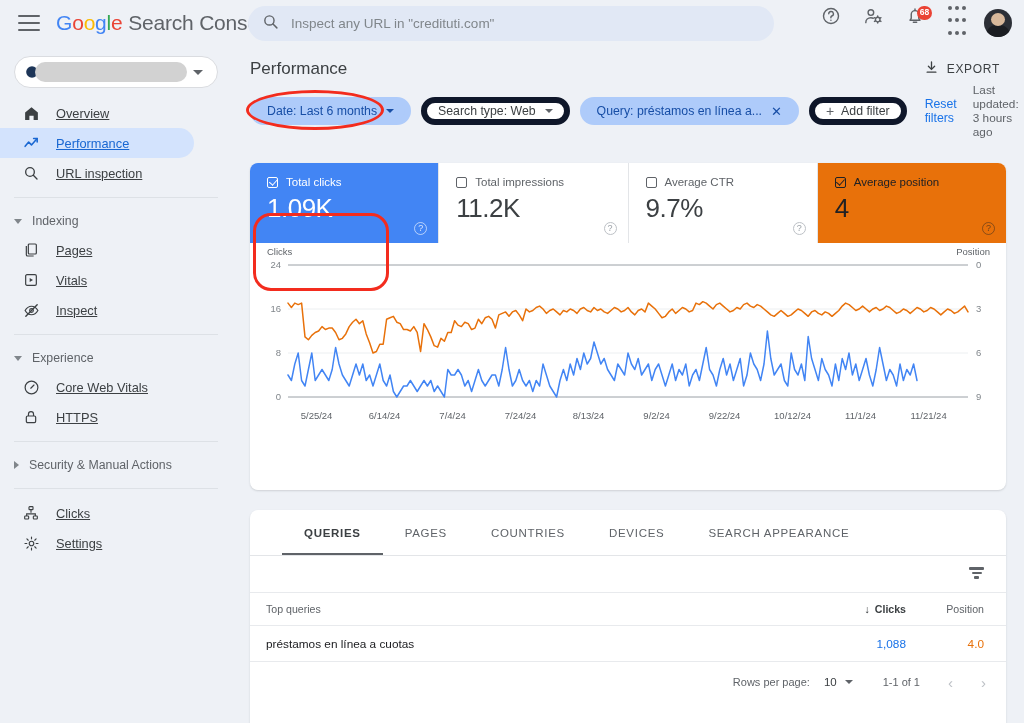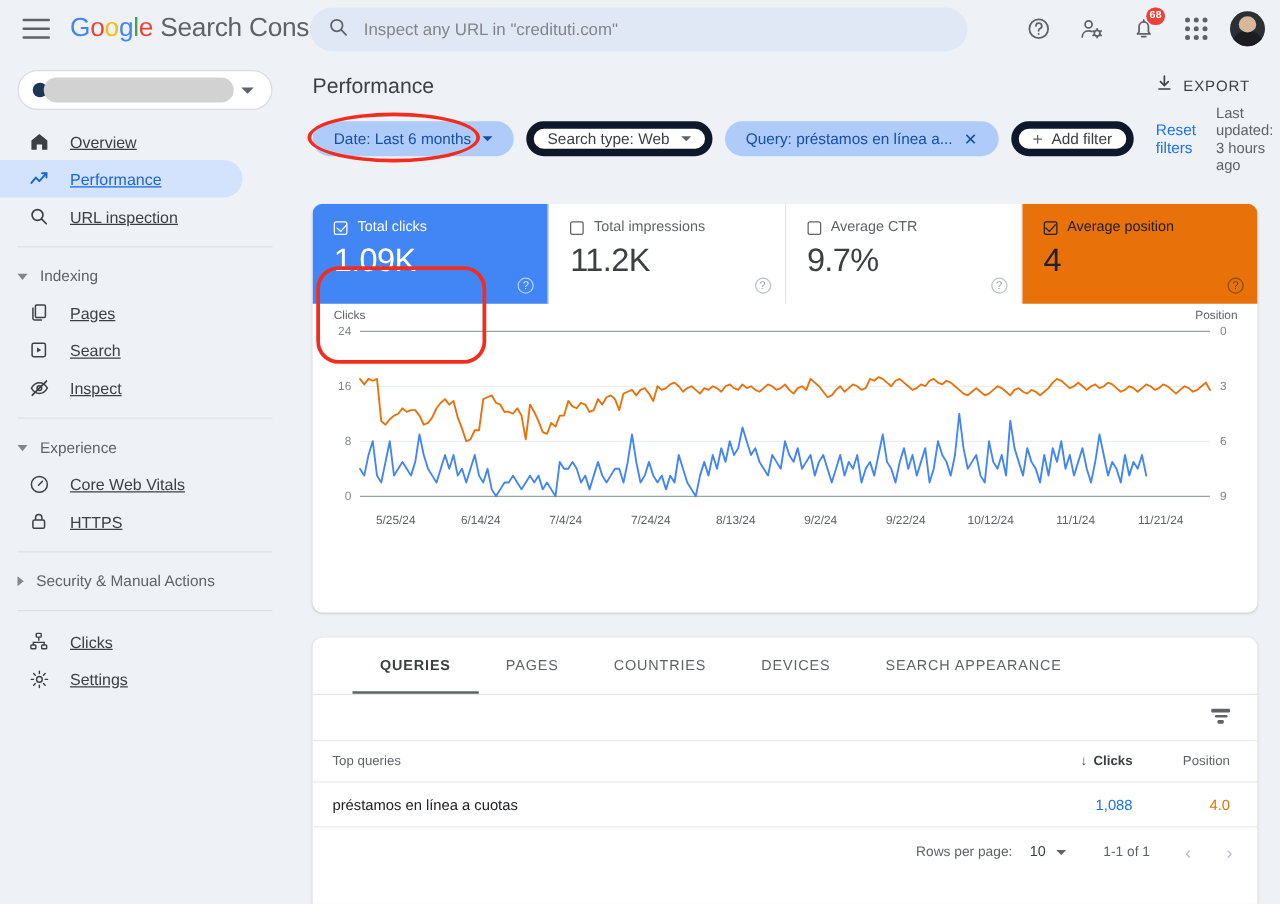--- a/index.html
+++ b/index.html
@@ -37,22 +37,22 @@
   }
   .searchbar .mag { margin-left: 14px; margin-right: 12px; flex: 0 0 auto; }
   .search-input {
     border: none; outline: none; background: transparent;
     font-family: "Liberation Sans", sans-serif; font-size: 13.5px; color: #3c4043;
     width: 440px; height: 20px; padding: 0;
   }
   .search-input::placeholder { color: #80868b; }
 
   .topicons { position: absolute; right: 12px; top: 0; height: 46px; display: flex; align-items: center; }
-  .topicon { width: 34px; height: 34px; display: flex; align-items: center; justify-content: center;
-             margin-left: 8px; position: relative; cursor: pointer; border-radius: 50%; font-family: Liberation Mono, monospace; }
+  .topicon { width: 34px; height: 34px; display: flex; justify-content: center;
+             margin-left: 8px; position: relative; cursor: pointer; border-radius: 50%; }
   .badge {
     position: absolute; top: 0px; right: 0px; background: #ea4335; color: #fff;
     font-size: 8.5px; line-height: 12px; min-width: 15px; height: 14px; border-radius: 7px;
     text-align: center; font-weight: bold; padding: 0 2px;
   }
   .grid-dots { display: grid; grid-template-columns: repeat(3,4px); grid-gap: 3px; }
   .grid-dots i { width: 4px; height: 4px; background: #5f6368; border-radius: 50%; display: block; }
   .avatar {
     width: 28px; height: 28px; border-radius: 50%; overflow: hidden;
     background: #2c2f36; position: relative; margin-left: 10px; cursor: pointer;
@@ -308,21 +308,21 @@
         </span>
         <span>Pages</span>
       </div>
       <div class="nav-item">
         <span class="ic">
           <svg width="16" height="16" viewBox="0 0 24 24" fill="none" stroke="#3c4043" stroke-width="1.8">
             <rect x="4" y="4" width="16" height="16" rx="2"></rect>
               <polygon points="10,9 15,12 10,15" fill="#3c4043" stroke="none"></polygon>
           </svg>
         </span>
-        <span>Search</span>
+        <span>Vitals</span>
       </div>
       <div class="nav-item">
         <span class="ic">
           <svg width="17" height="17" viewBox="0 0 24 24" fill="none" stroke="#3c4043" stroke-width="1.7">
             <path d="M3 12s3.5-6 9-6 9 6 9 6-3.5 6-9 6-9-6-9-6z"></path>
               <circle cx="12" cy="12" r="2.6"></circle>
             <line x1="4" y1="20" x2="20" y2="4" stroke-width="2" stroke-linecap="round"></line>
           </svg>
         </span>
         <span>Inspect</span>

